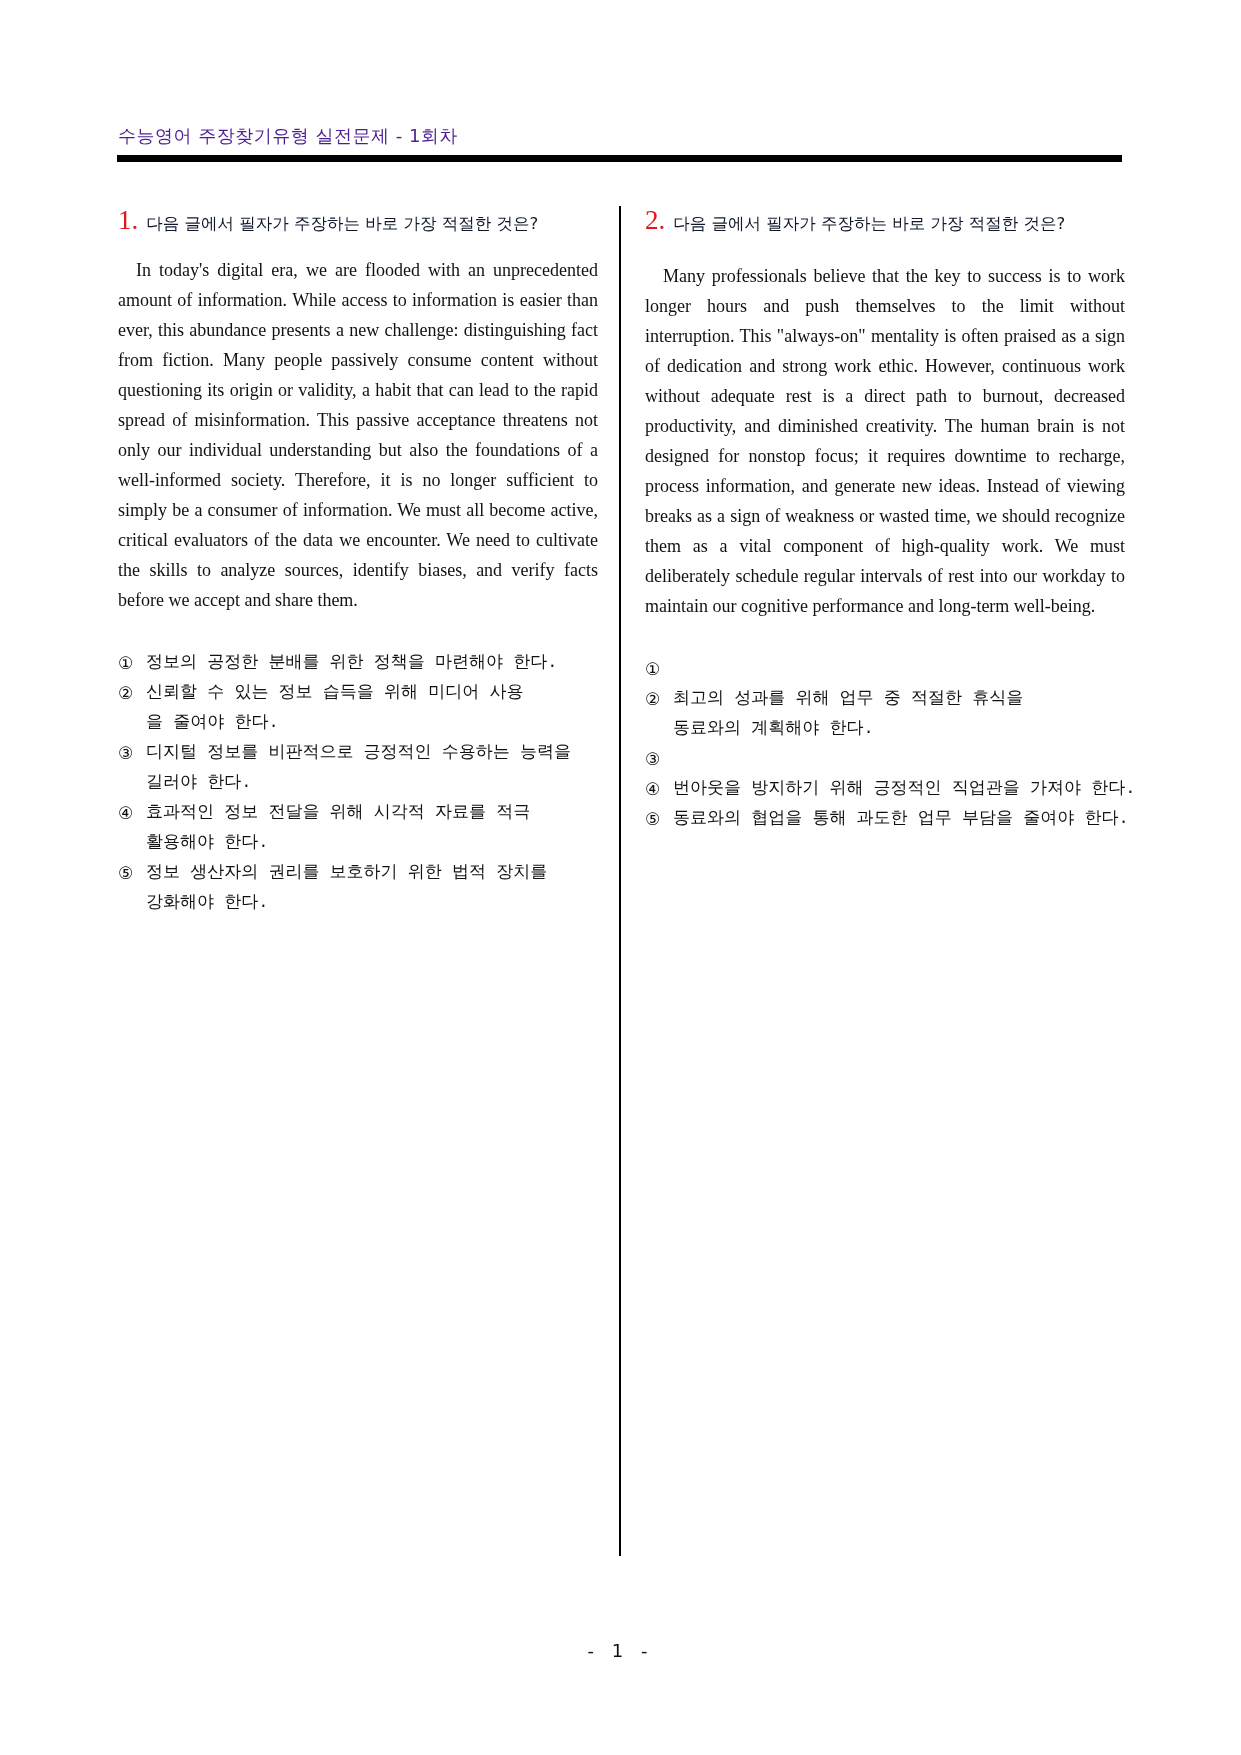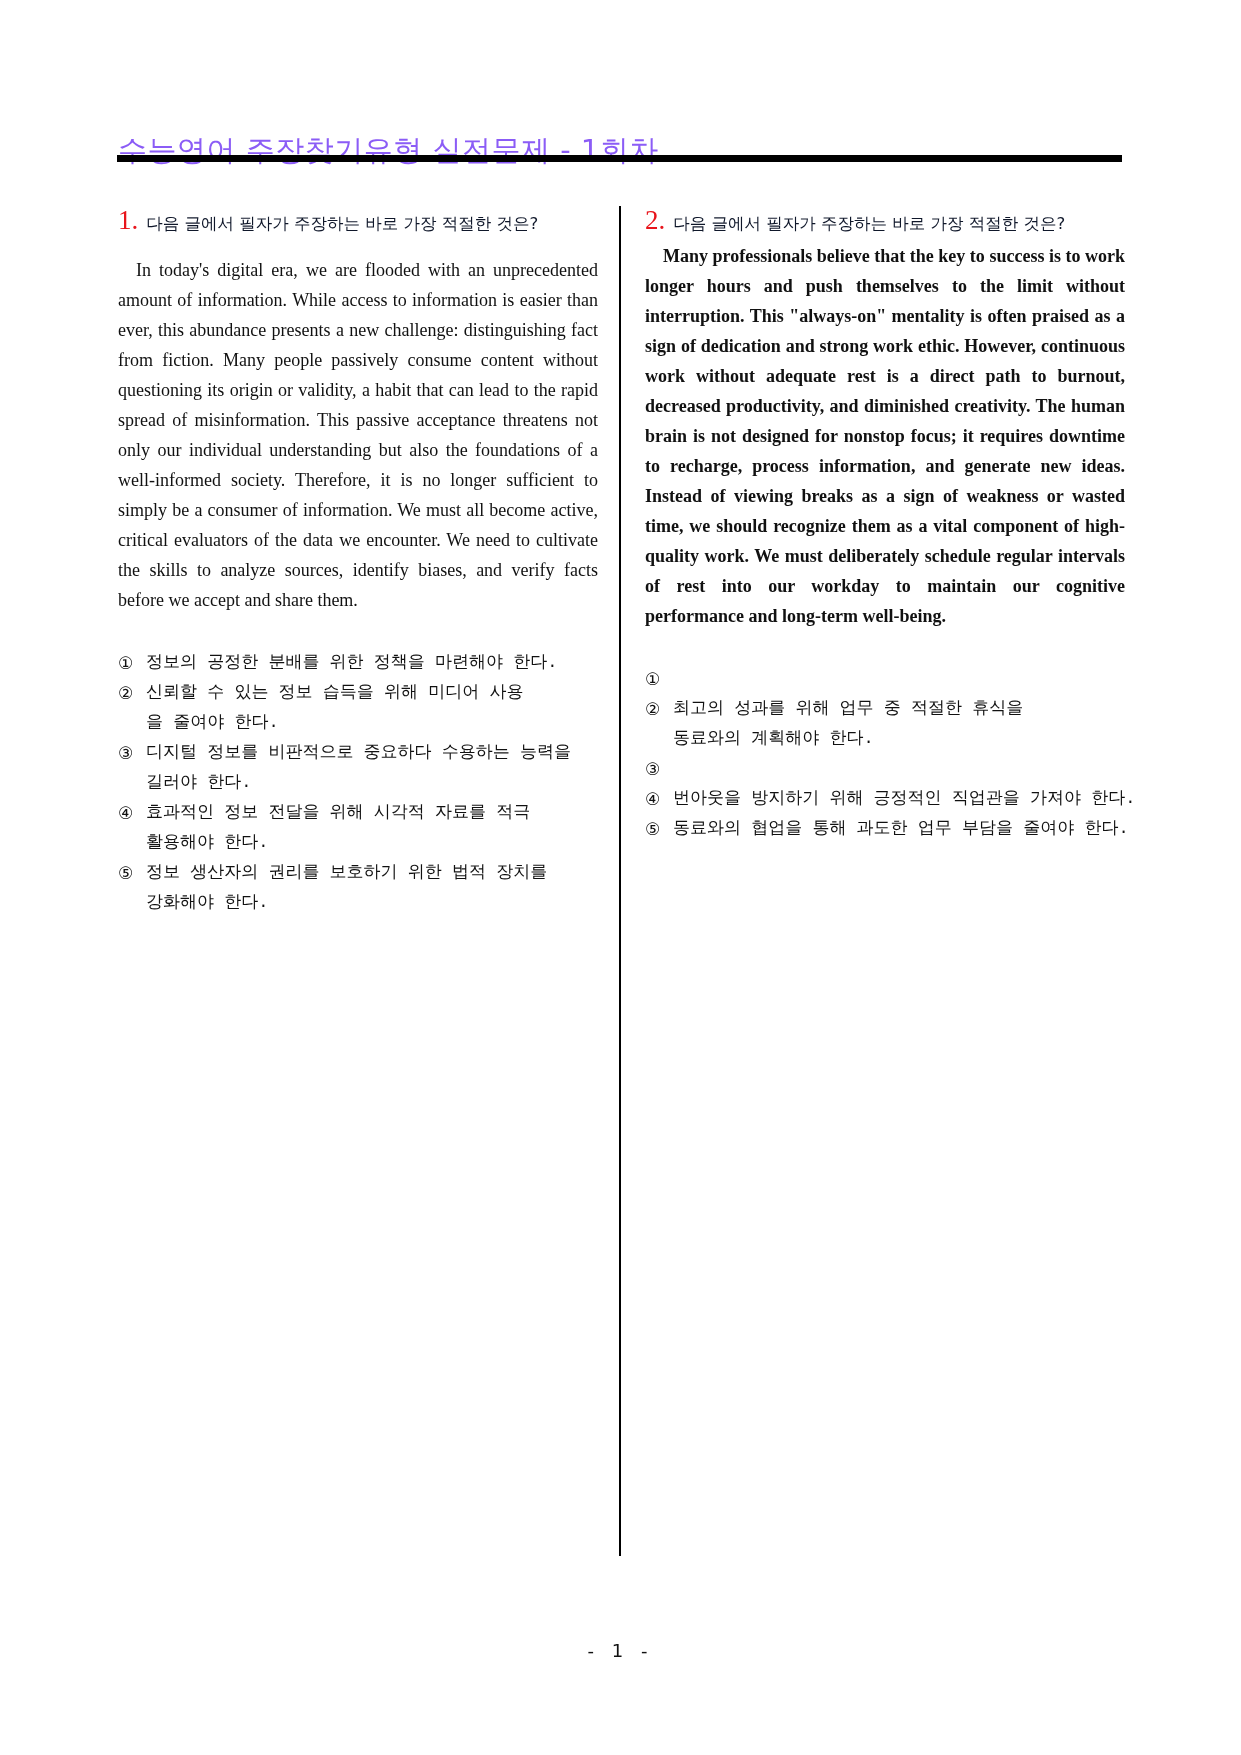--- a/index.html
+++ b/index.html
@@ -1,20 +1,20 @@
 <!DOCTYPE html>
 <html><head>
 <meta charset="utf-8">
 <style>
   html, body { margin: 0; padding: 0; background: #ffffff; }
   body { width: 1241px; height: 1755px; position: relative; overflow: hidden; color: #111; }
   .page-title {
     position: absolute; left: 118px; top: 112px;
-    font-family: "DejaVu Sans", sans-serif; font-size: 29px; font-weight: normal;
-    color: #8b5cf6; letter-spacing: 0.5px; white-space: nowrap;
+    font-family: "DejaVu Sans", sans-serif; font-size: 18px; font-weight: normal;
+    color: #4c1d95; letter-spacing: 0.5px; white-space: nowrap;
   }
   .title-rule {
     position: absolute; left: 117px; top: 155px; width: 1005px; height: 7px; background: #000;
   }
   .col-divider {
     position: absolute; left: 619px; top: 206px; width: 1.5px; height: 1350px; background: #000;
   }
   .column { position: absolute; top: 205px; width: 480px; }
   .col-left { left: 118px; }
   .col-right { left: 645px; }
@@ -24,21 +24,21 @@
     vertical-align: baseline;
   }
   .q-prompt {
     font-family: "DejaVu Sans", sans-serif; font-size: 16.5px; color: #0f172a; margin-left: 4px;
   }
   .passage {
     font-family: "Liberation Serif", serif; font-size: 18px; line-height: 30px;
     text-align: justify; text-indent: 18px; margin: 0; color: #111;
   }
   .col-left .passage { margin-top: 18px; }
-  .col-right .passage { margin-top: 4px; font-weight: bold; }
+  .col-right .passage { margin-top: 24px; }
   .choices { list-style: none; padding: 0; margin: 0; }
   .col-left .choices { margin-top: 33px; }
   .col-right .choices { margin-top: 33px; }
   .choice {
     display: flex; font-family: "DejaVu Sans", sans-serif; font-size: 17px; line-height: 30px; color: #111;
   }
   .choice-mark { width: 28px; flex: none; }
   .choice-text { flex: 1; font-family: Liberation Mono, monospace; }
   .page-number {
     position: absolute; left: 0; width: 1241px; top: 1640px; text-align: center;
@@ -62,21 +62,21 @@
     <li class="choice">
       <span class="choice-mark">①</span>
       <span class="choice-text">정보의 공정한 분배를 위한 정책을 마련해야 한다.</span>
     </li>
     <li class="choice">
       <span class="choice-mark">②</span>
       <span class="choice-text" style="max-width:380px">신뢰할 수 있는 정보 습득을 위해 미디어 사용을 줄여야 한다.</span>
     </li>
     <li class="choice">
       <span class="choice-mark">③</span>
-      <span class="choice-text" style="max-width:440px">디지털 정보를 비판적으로 중요하다 수용하는 능력을 길러야 한다.</span>
+      <span class="choice-text" style="max-width:440px">디지털 정보를 비판적으로 긍정적인 수용하는 능력을 길러야 한다.</span>
     </li>
     <li class="choice">
       <span class="choice-mark">④</span>
       <span class="choice-text" style="max-width:400px">효과적인 정보 전달을 위해 시각적 자료를 적극 활용해야 한다.</span>
     </li>
     <li class="choice">
       <span class="choice-mark">⑤</span>
       <span class="choice-text" style="max-width:420px">정보 생산자의 권리를 보호하기 위한 법적 장치를 강화해야 한다.</span>
     </li>
   </ul>

